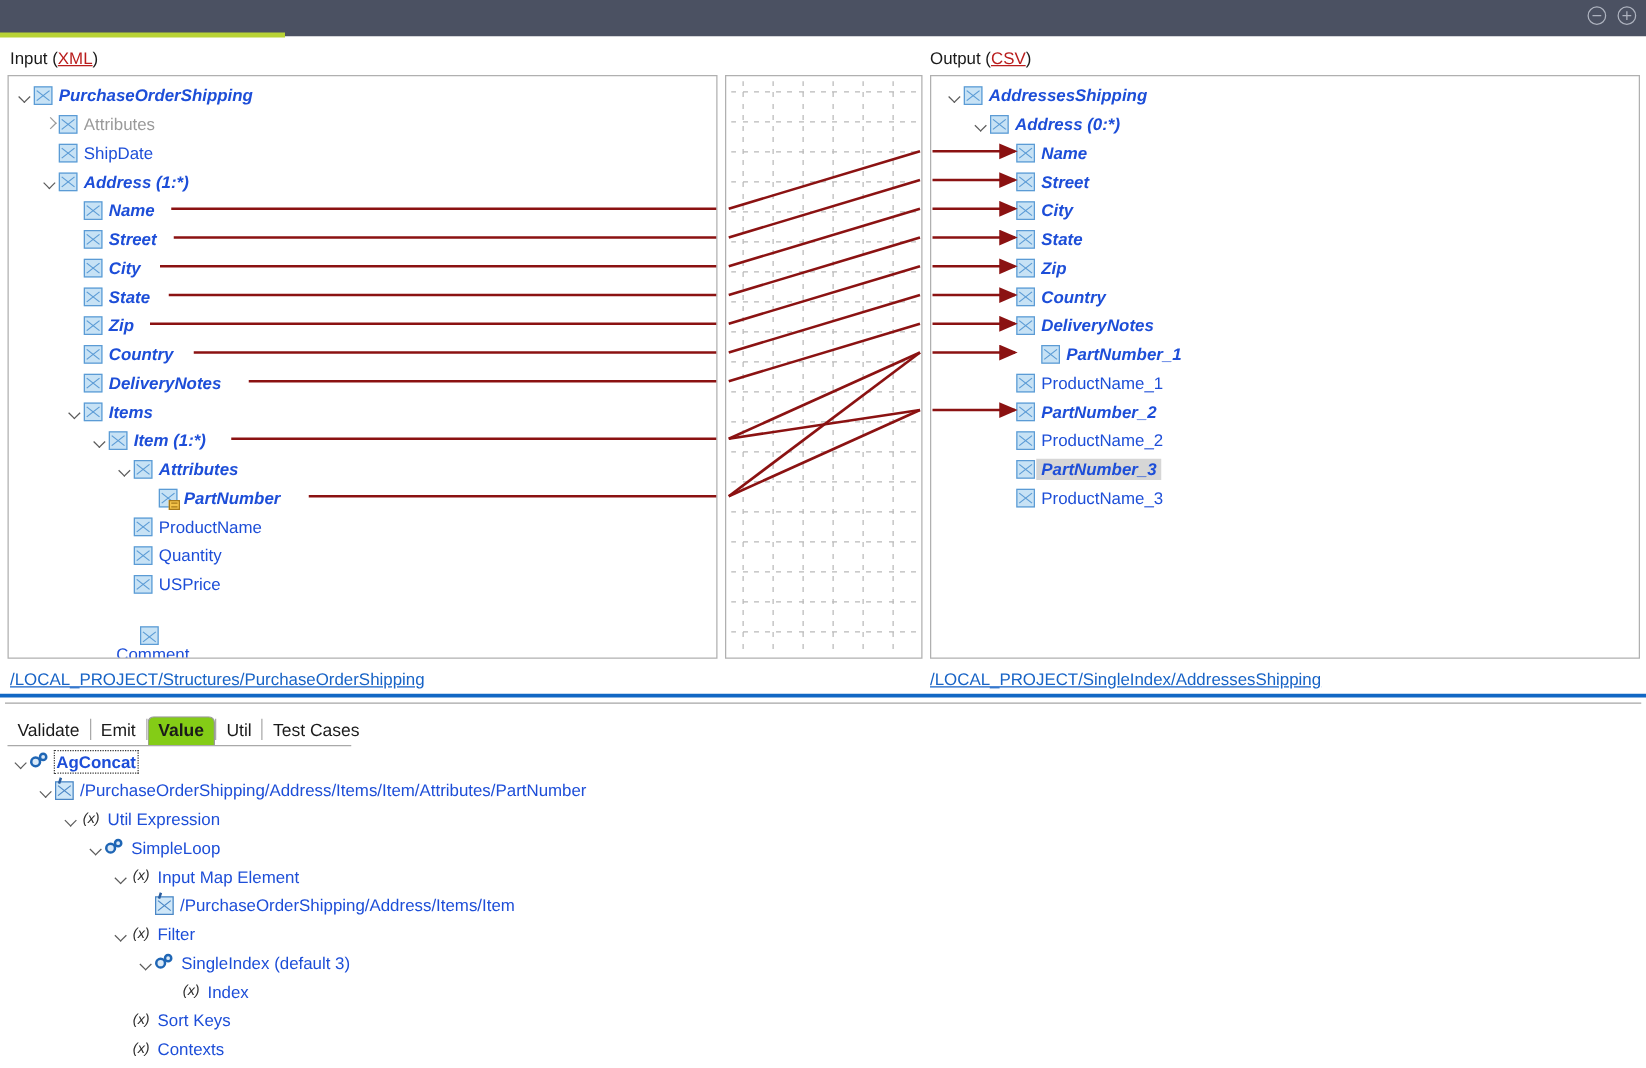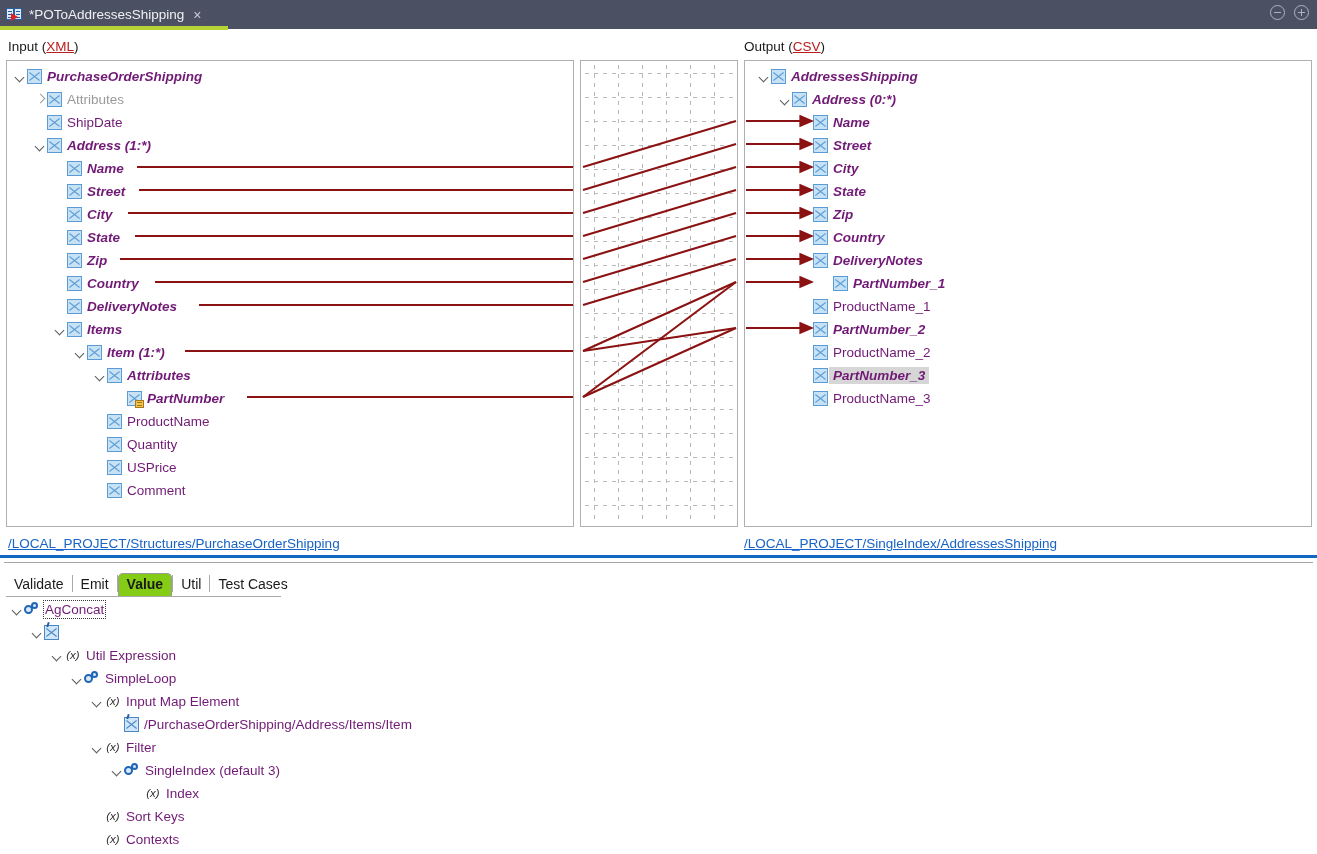--- a/index.html
+++ b/index.html
@@ -144,21 +144,21 @@
   }
   .ico.gear .g1{ width:9px;height:9px; left:0; top:3px; }
   .ico.gear .g2{ width:7px;height:7px; left:7px; top:0px; }
 
   .ico.fx{
     width:18px; height:15px; margin-right:4px;
     font-style:italic; color:#2d2d2d; font-size:11.5px;
     display:flex; align-items:center; justify-content:center;
   }
 
-  .lbl{ color:#701a75; }
+  .lbl{ color:#1d4ed8; }
   .lbl.bold{ font-weight:bold; font-style:italic; }
   .lbl.dim{ color:#9a9a9a; }
   .sel{ background:#d6d6d6; padding:1px 4px; margin-left:-4px; }
 
   
   .conn{ position:absolute; left:0; top:0; width:100%; height:100%; pointer-events:none; }
 
   
   .pathlink{
     position:absolute; font-size:13.5px; color:#1763c6;
@@ -181,43 +181,26 @@
     white-space:nowrap;
   }
   .tabitem.active{
     font-weight:bold;
     border:1px solid #9a9a9a; border-bottom:none;
     border-radius:5px 5px 0 0;
     background:#84cc16; padding:2px 8px 4px 8px; position:relative; top:1px;
   }
   .tabs-rule{ position:absolute; left:6px; top:596px; width:275px; height:1px; background:#a9a9a9; }
 
-  .focusbox{ outline:1px dotted #3a3a3a; outline-offset:1px; }
+  .focusbox{ outline:1px dotted #3a3a3a; outline-offset:1px;font-weight:bold; }
 </style>
 </head>
 <body>
 
 <div class="titlebar">
-  <div class="tab-active">
-    <span class="app-icon">
-      <span class="doc a">
-          <i></i>
-          <i></i>
-          <i></i>
-        </span>
-      <span class="doc b">
-          <i></i>
-          <i></i>
-          <i></i>
-        </span>
-      <span class="arr"></span>
-    </span>
-    <span class="tab-title">*POToAddressesShipping</span>
-    <span class="tab-close">×</span>
-  </div>
   <div class="tab-underline"></div>
   <div class="winbtns">
     <span class="winbtn"></span>
     <span class="winbtn plus"></span>
   </div>
 </div>
 
 <div class="hdr" style="left:8px; top:39px;">
   <span>Input (</span><span class="lnk">XML</span><span>)</span>
 </div>
@@ -315,21 +298,21 @@
       <div class="row" style="top: 372px; left: 86px;">
         <span class="twisty none"></span>
         <span class="ico elem"></span>
         <span class="lbl">Quantity</span>
       </div>
       <div class="row" style="top: 395px; left: 86px;">
         <span class="twisty none"></span>
         <span class="ico elem"></span>
         <span class="lbl">USPrice</span>
       </div>
-      <div class="row" style="top: 418px; left: 86px;">
+      <div class="row" style="top: 418px; left: 86px; flex-direction: column;">
         <span class="twisty none"></span>
         <span class="ico elem"></span>
         <span class="lbl">Comment</span>
       </div>
     </div>
 </div>
 
 <div class="panel" id="grid-panel">
   <div id="grid-lines">
       <div class="vline" style="left: 13px;"></div>
@@ -503,20 +486,21 @@
         <span class="g g1"></span>
         <span class="g g2"></span>
       </span>
       <span class="lbl focusbox">AgConcat</span>
     </div>
     <div class="row" style="top: 621px; left: 30px;">
       <span class="twisty down"></span>
       <span class="ico mapelem">
         <span class="tick"></span>
       </span>
+      <span class="lbl">/PurchaseOrderShipping/Address/Items/Item/Attributes/PartNumber</span>
     </div>
     <div class="row" style="top: 644px; left: 50px;">
       <span class="twisty down"></span>
       <span class="ico fx">(x)</span>
       <span class="lbl">Util Expression</span>
     </div>
     <div class="row" style="top: 667px; left: 70px;">
       <span class="twisty down"></span>
       <span class="ico gear">
         <span class="g g1"></span>

